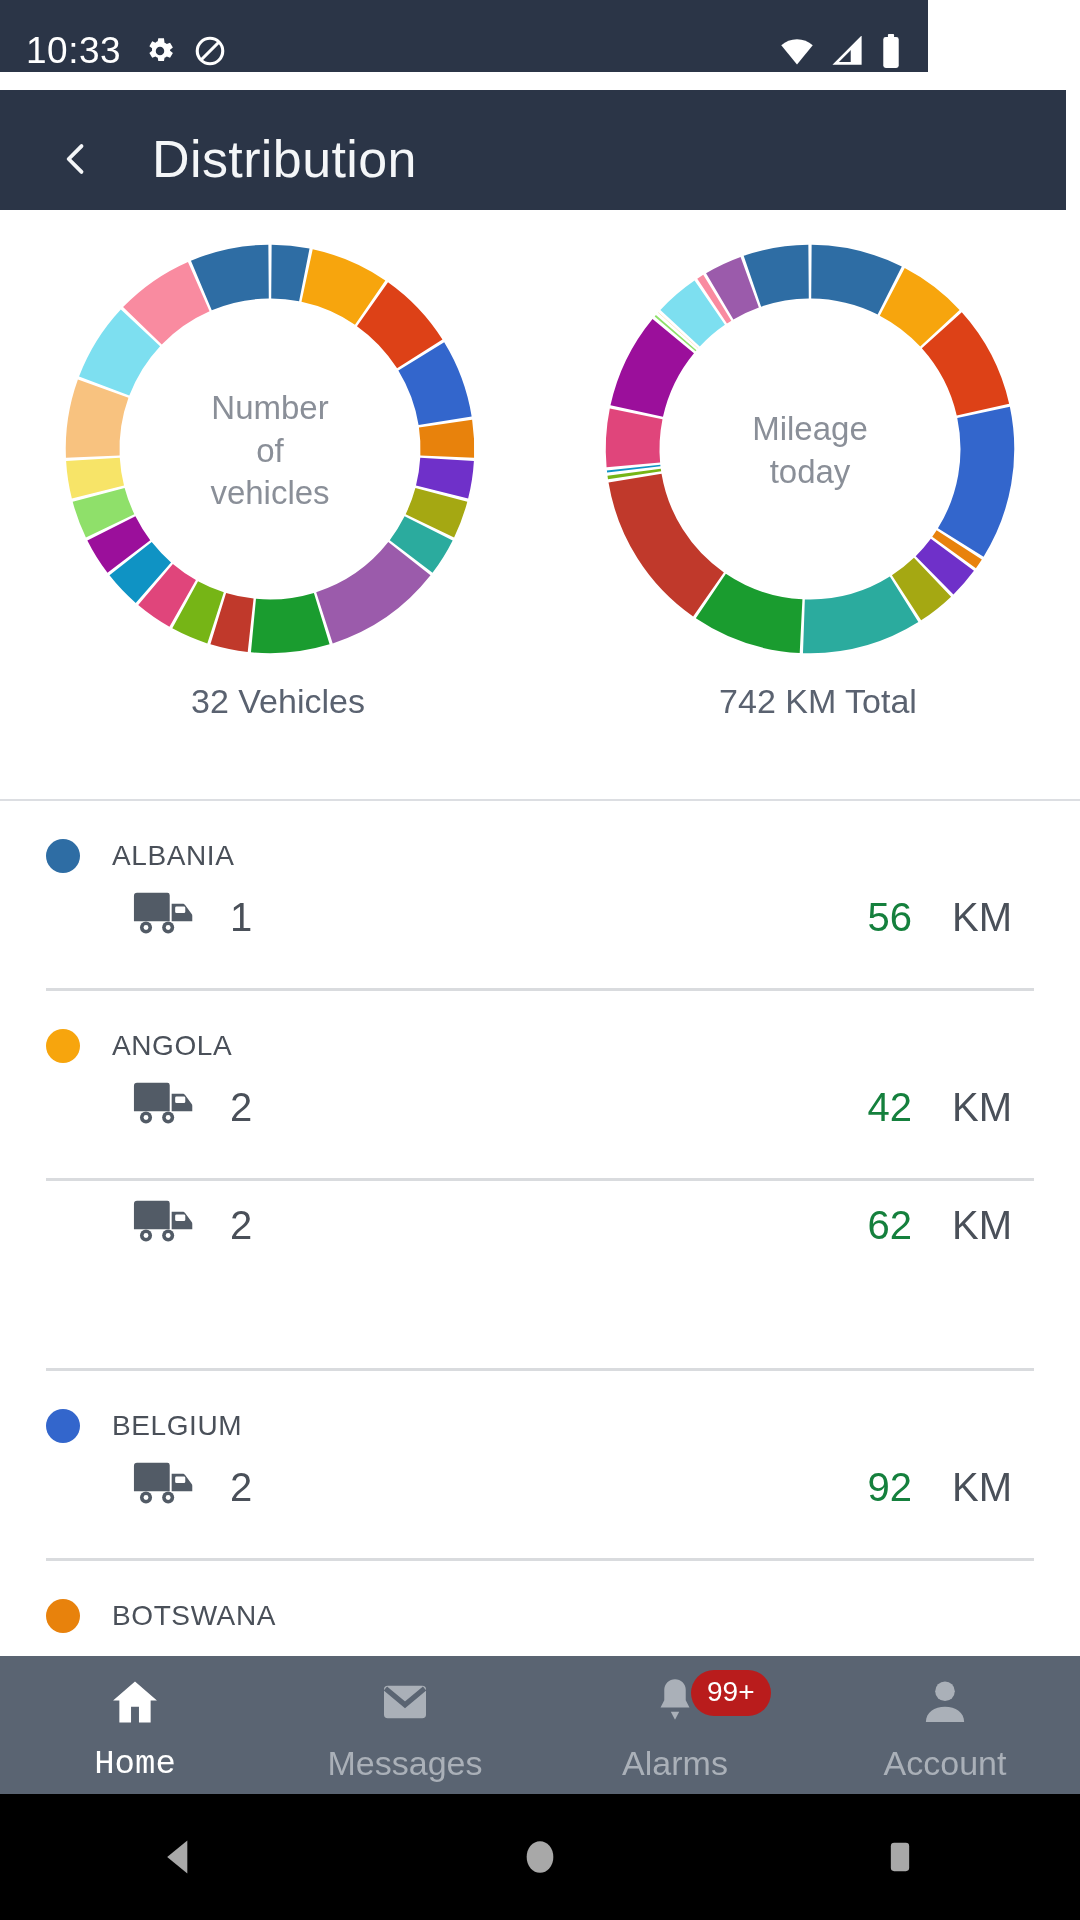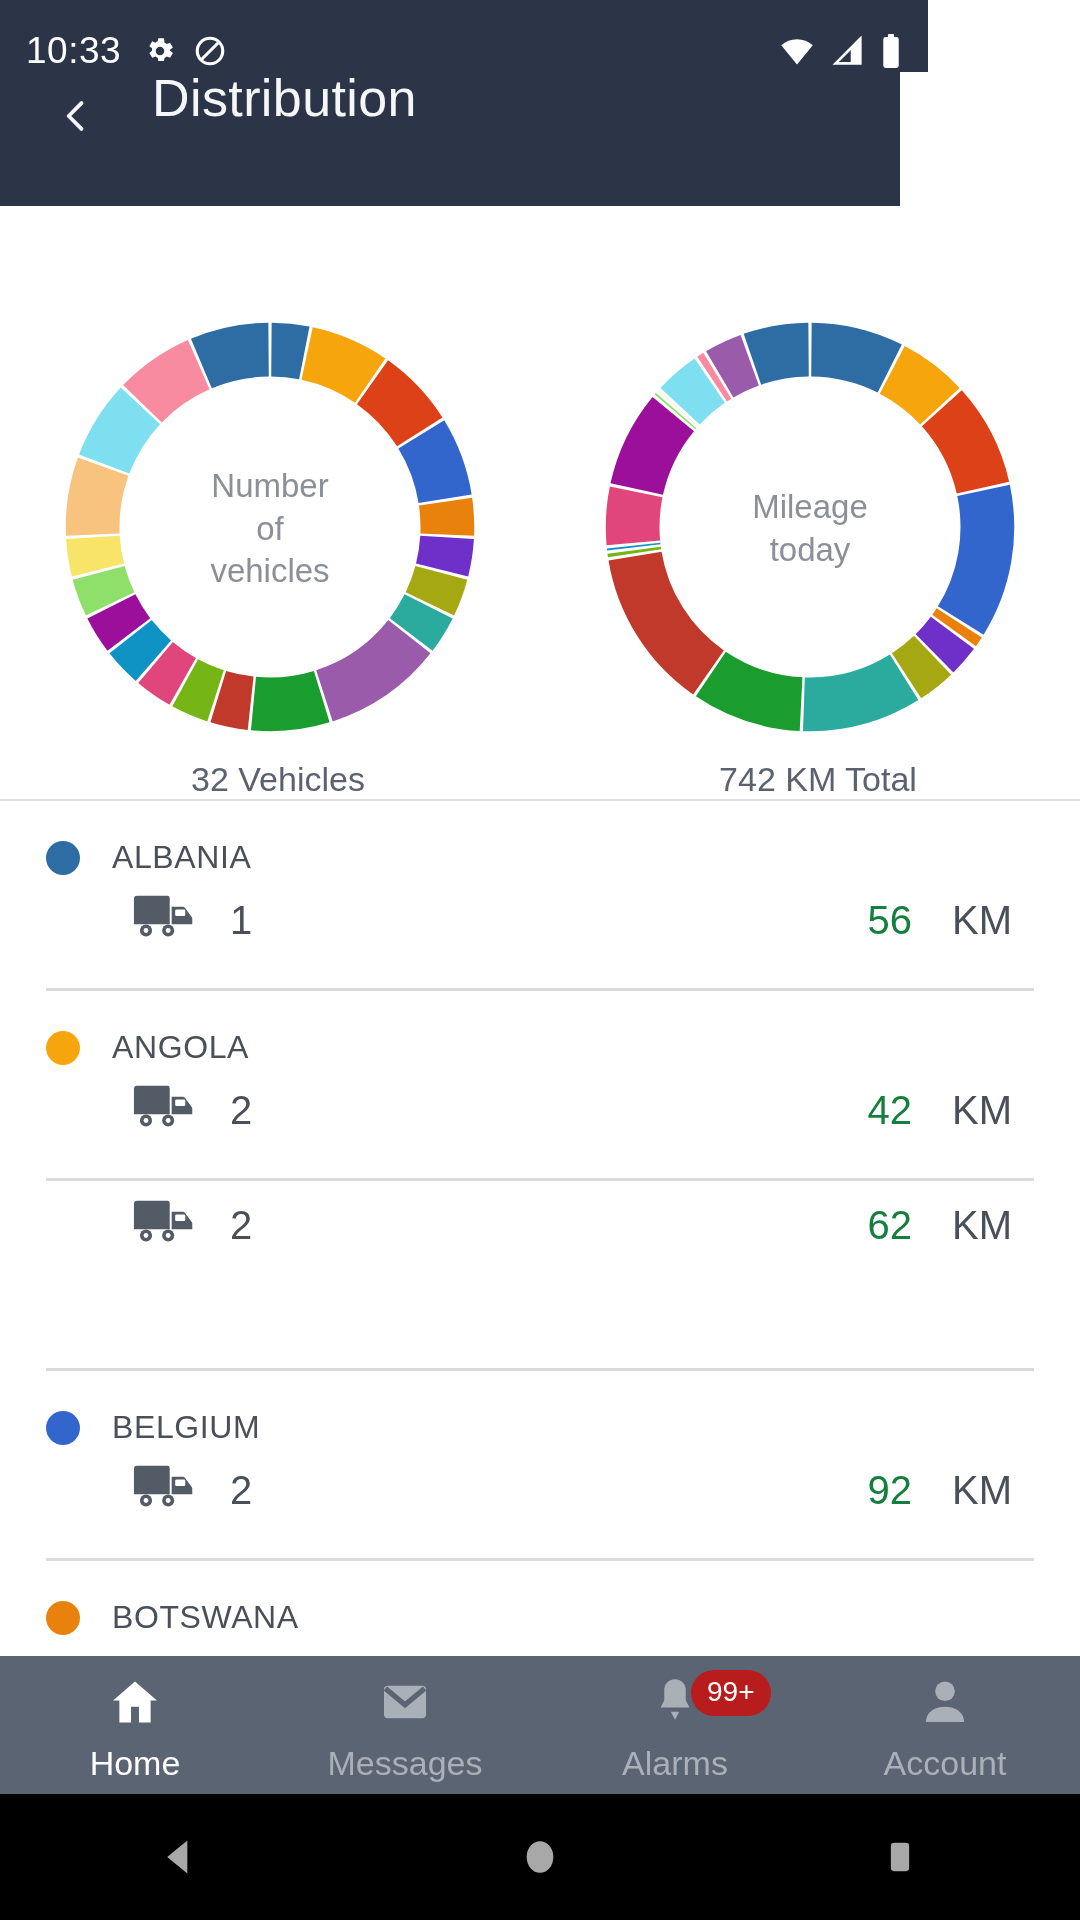--- a/index.html
+++ b/index.html
@@ -16,37 +16,37 @@
     position:absolute; top:0; left:0; width:928px; height:72px;
     background:#2b3547; color:#ffffff;
     display:flex; align-items:flex-end; padding:0 26px;
   }
   .sb-time{ font-size:37px; letter-spacing:.5px; }
   .sb-left-icons{ display:flex; align-items:center; gap:16px; margin-left:22px; }
   .sb-right{ margin-left:auto; display:flex; align-items:center; gap:14px; }
 
   
   .appbar{
-    position:absolute; top:68px; left:0; width:900px; height:138px;
-    background:#2b3547; display:flex; 
+    position:absolute; top:90px; left:0; width:1066px; height:138px;
+    background:#2b3547; display:flex; align-items:center;
   }
   .back-btn{
     width:96px; height:96px; margin-left:28px;
     display:flex; align-items:center; justify-content:center;
     cursor:pointer;
   }
   .appbar-title{
     color:#f4f6f8; font-size:52px; font-weight:400; margin-left:28px;
     letter-spacing:.4px;
   }
 
   
   .charts{
     position:absolute; top:210px; left:0; width:1080px; height:589px;
-    background:#fff; display:flex;align-items:flex-end;
+    background:#fff; display:flex;
   }
   .chart-cell{ width:50%; display:flex; flex-direction:column; align-items:center;
                padding-top:24px; }
   .donut-wrap{ position:relative; }
   .donut-center{
     position:absolute; inset:0; display:flex; flex-direction:column;
     align-items:center; justify-content:center;
     color:#8a8f98; font-size:33px; line-height:1.30; text-align:center;
     pointer-events:none;
   }
@@ -58,21 +58,21 @@
   }
 
   
   .list{
     position:absolute; top:801px; left:0; width:1080px; height:855px;
     background:#ffffff; overflow:hidden;
   }
   .row{ position:relative; height:190px; }
   .row-head{ display:flex; align-items:center; padding:38px 0 0 46px; }
   .dot{ width:34px; height:34px; border-radius:50%; flex:none; }
-  .country{ color:#4a5059; font-size:32px; margin-left:32px; letter-spacing:.6px; }
+  .country{ color:#4a5059; font-size:28px; margin-left:32px; letter-spacing:.6px; }
   .row-body{ display:flex; align-items:center; padding:16px 56px 0 132px; }
   .truck{ flex:none; }
   .vcount{ color:#4a5059; font-size:40px; margin-left:28px; }
   .km-val{ color:#15803d; font-size:40px; margin-left:auto; }
   .km-unit{ color:#4a5059; font-size:40px; margin-left:40px; width:72px; text-align:left;}
   .row-sep{
     position:absolute; bottom:0; left:46px; width:988px; height:3px;
     background:#d9dbde;
   }
 
@@ -307,21 +307,21 @@
       </div>
       <div class="row">
         <div class="row-head">
           <span class="dot" style="background: rgb(232, 130, 12);"></span>
           <span class="country">BOTSWANA</span>
         </div>
       </div>
     </div>
 
   <div class="bottomnav" id="bottom-nav">
-      <div class="nav-item active" style="color: rgb(255, 255, 255);">
+      <div class="nav-item active" style="color: rgb(255, 255, 255); font-family: Liberation Mono, monospace;">
         <span><svg width="56" height="56" viewBox="0 0 24 24">
             <path fill="currentColor" d="M12 3.2 2.6 11.4h2.7v9.4h5V14h3.4v6.8h5v-9.4h2.7L12 3.2z"></path>
           </svg></span>
         <span class="nav-label">Home</span>
       </div>
       <div class="nav-item" style="color: rgb(170, 176, 184);">
         <span><svg width="56" height="56" viewBox="0 0 24 24">
             <rect x="3" y="5" width="18" height="14" rx="1.6" fill="currentColor"></rect>
             <path d="M3.6 6.2 12 13.2l8.4-7" stroke="#5a6472" stroke-width="2.2" fill="none"></path>
           </svg></span>

